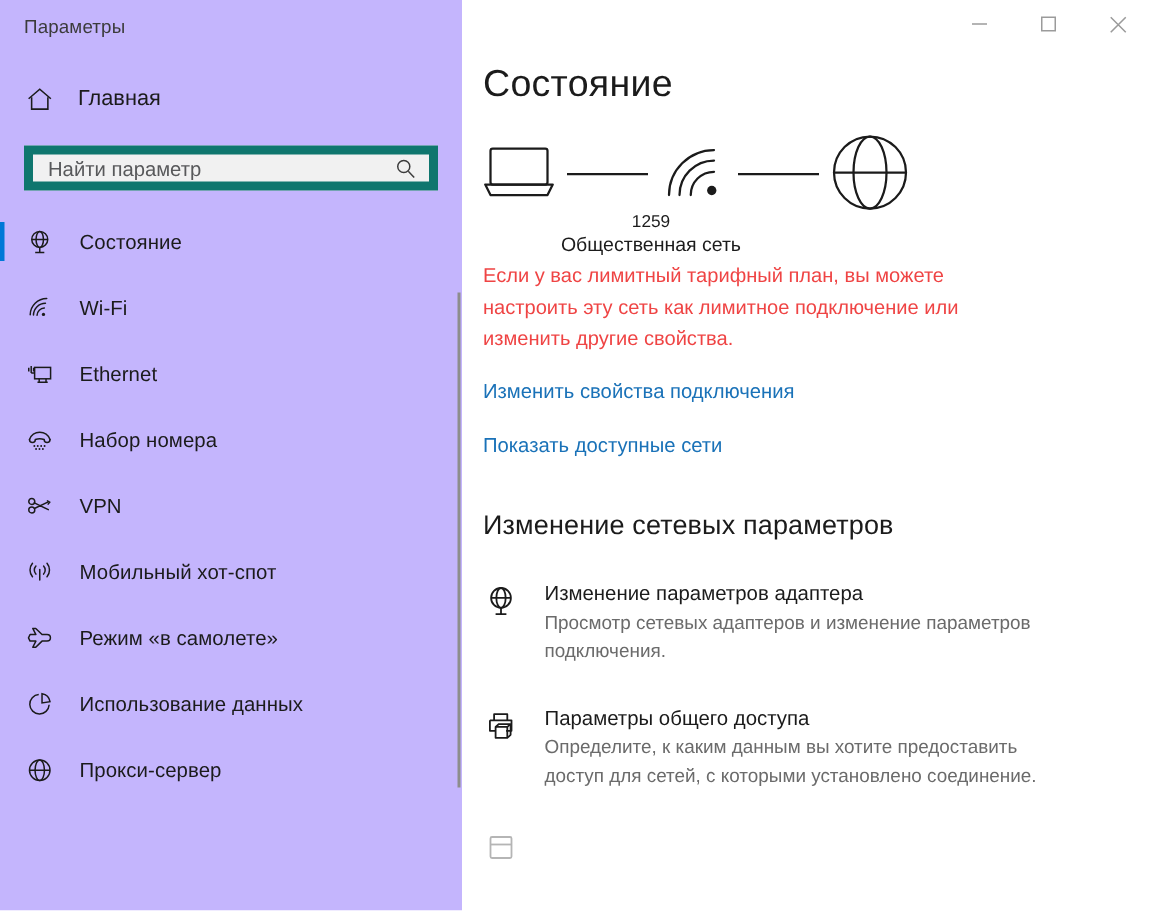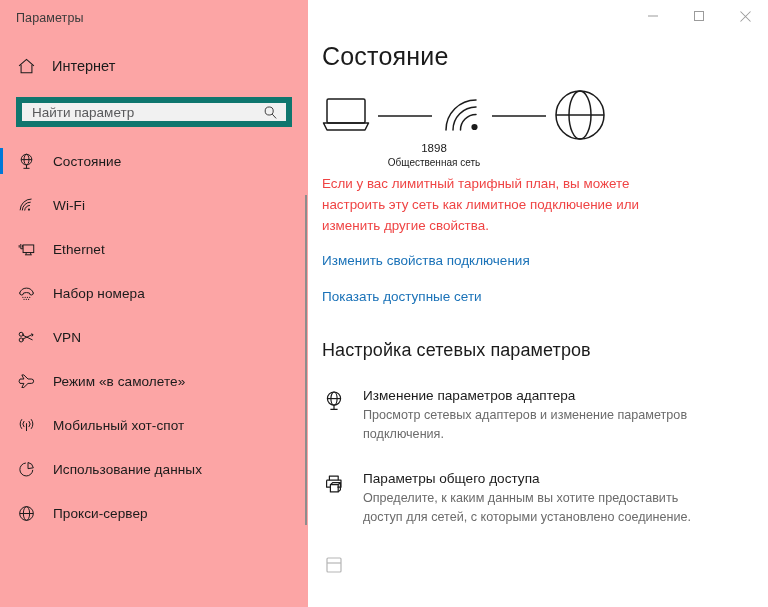--- a/index.html
+++ b/index.html
@@ -17,21 +17,21 @@
     width: 768px; height: 607px;
     display: flex;
     background: #ffffff;
   }
 
   
   .sidebar {
     position: relative;
     width: 308px;
     height: 607px;
-    background: #fca5a5;
+    background: #c4b5fd;
     flex: 0 0 308px;
   }
   .app-title {
     font-size: 12.5px;
     color: #3b3b3b;
     padding: 11px 0 0 16px;
     letter-spacing: .1px;
   }
 
   .home-row {
@@ -159,21 +159,21 @@
     width: 168px;
     margin-left: 28px;
     margin-top: -4px;
   }
   .ssid {
     font-size: 11.5px;
     color: #1b1b1b;
     line-height: 14px;
   }
   .net-type {
-    font-size: 10px;
+    font-size: 13px;
     color: #1b1b1b;
     line-height: 15px;
   }
 
   .status-head {
     margin-top: 18px;
     font-size: 16.5px;
     color: #1b1b1b;
     letter-spacing: .1px;
   }
@@ -234,21 +234,21 @@
 
     <div class="app-title">Параметры</div>
 
     <div class="home-row">
       <span class="ic">
         <svg class="ic" viewBox="0 0 20 20" fill="none" stroke="#1b1b1b" stroke-width="1.1">
           <path d="M2.2 9.3 L10 2.6 L17.8 9.3"></path>
           <path d="M4.3 8.2 V16.6 H15.7 V8.2"></path>
         </svg>
       </span>
-      <span class="home-label">Интернет</span>
+      <span class="home-label">Главная</span>
     </div>
 
     <div class="search-wrap">
       <input class="search-input" type="text" placeholder="Найти параметр" style="">
       <span class="search-ic">
         <svg class="search-ic" viewBox="0 0 16 16" fill="none" stroke="#3c3c3c" stroke-width="1.05">
           <circle cx="6.6" cy="6.4" r="4.3"></circle>
           <path d="M9.8 9.7 L14 14.3"></path>
         </svg>
       </span>
@@ -310,42 +310,42 @@
             <circle cx="4.4" cy="12.6" r="2.1"></circle>
             <path d="M6.2 7.6 L16 12.4 M6.2 11.6 L16 6.9"></path>
             <path d="M15.4 6.2 l1.6 .9 -1.1 1.4"></path>
           </svg>
         </span>
         <span class="nav-label">VPN</span>
       </div>
 
       <div class="nav-item">
         <span class="nav-ic">
-          <svg class="nav-ic" viewBox="0 0 20 20" fill="none" stroke="#1b1b1b" stroke-width="1.05" stroke-linejoin="round">
-            <path d="M3.2 7.4 H7.3 L5.1 3.1 H7.2 L11.6 7.4 H15.1 q2.4 0 2.4 2.3 q0 2.3 -2.4 2.3 H11.6 L7.2 16.3 H5.1 L7.3 12 H3.2 L2.1 9.7 Z"></path>
-          </svg>
-        </span>
-        <span class="nav-label">Режим «в самолете»</span>
-      </div>
-
-      <div class="nav-item">
-        <span class="nav-ic">
           <svg class="nav-ic" viewBox="0 0 20 20" fill="none" stroke="#1b1b1b" stroke-width="1.05" stroke-linecap="round">
             <path d="M10 8 V15.4"></path>
             <path d="M7.3 11.3 A4.2 4.2 0 0 1 7.3 5.6"></path>
             <path d="M12.7 5.6 A4.2 4.2 0 0 1 12.7 11.3"></path>
             <path d="M4.9 13.2 A7.4 7.4 0 0 1 4.9 3.7"></path>
             <path d="M15.1 3.7 A7.4 7.4 0 0 1 15.1 13.2"></path>
           </svg>
         </span>
         <span class="nav-label">Мобильный хот-спот</span>
       </div>
 
       <div class="nav-item">
         <span class="nav-ic">
+          <svg class="nav-ic" viewBox="0 0 20 20" fill="none" stroke="#1b1b1b" stroke-width="1.05" stroke-linejoin="round">
+            <path d="M3.2 7.4 H7.3 L5.1 3.1 H7.2 L11.6 7.4 H15.1 q2.4 0 2.4 2.3 q0 2.3 -2.4 2.3 H11.6 L7.2 16.3 H5.1 L7.3 12 H3.2 L2.1 9.7 Z"></path>
+          </svg>
+        </span>
+        <span class="nav-label">Режим «в самолете»</span>
+      </div>
+
+      <div class="nav-item">
+        <span class="nav-ic">
           <svg class="nav-ic" viewBox="0 0 20 20" fill="none" stroke="#1b1b1b" stroke-width="1.05">
             <path d="M9.3 3.2 A6.8 6.8 0 1 0 16.6 10.4"></path>
             <path d="M11.6 2.6 A6.8 6.8 0 0 1 17.2 8.2 L11.6 9.1 Z"></path>
           </svg>
         </span>
         <span class="nav-label">Использование данных</span>
       </div>
 
       <div class="nav-item">
         <span class="nav-ic">
@@ -406,31 +406,31 @@
 
           <path d="M170 31 H224"></path>
 
           <g>
             <circle cx="258" cy="30" r="24"></circle>
             <path d="M234 30 H282"></path>
             <ellipse cx="258" cy="30" rx="11" ry="24"></ellipse>
           </g>
         </svg>
         <div class="diagram-caption">
-          <div class="ssid">1898</div>
+          <div class="ssid">1259</div>
           <div class="net-type">Общественная сеть</div>
         </div>
       </div>
 
       <p class="status-desc">Если у вас лимитный тарифный план, вы можете настроить эту сеть как лимитное подключение или изменить другие свойства.</p>
 
       <a class="link" href="#">Изменить свойства подключения</a>
       <a class="link second" href="#">Показать доступные сети</a>
 
-      <h2 class="section-head">Настройка сетевых параметров</h2>
+      <h2 class="section-head">Изменение сетевых параметров</h2>
 
       <div class="opt">
         <span class="opt-ic">
           <svg class="opt-ic" viewBox="0 0 24 24" fill="none" stroke="#1b1b1b" stroke-width="1.2">
             <circle cx="12" cy="9.6" r="6.6"></circle>
             <path d="M5.4 9.6 H18.6"></path>
             <ellipse cx="12" cy="9.6" rx="3.1" ry="6.6"></ellipse>
             <path d="M12 16.2 V20.4 M8.4 20.4 H15.6"></path>
           </svg>
         </span>

